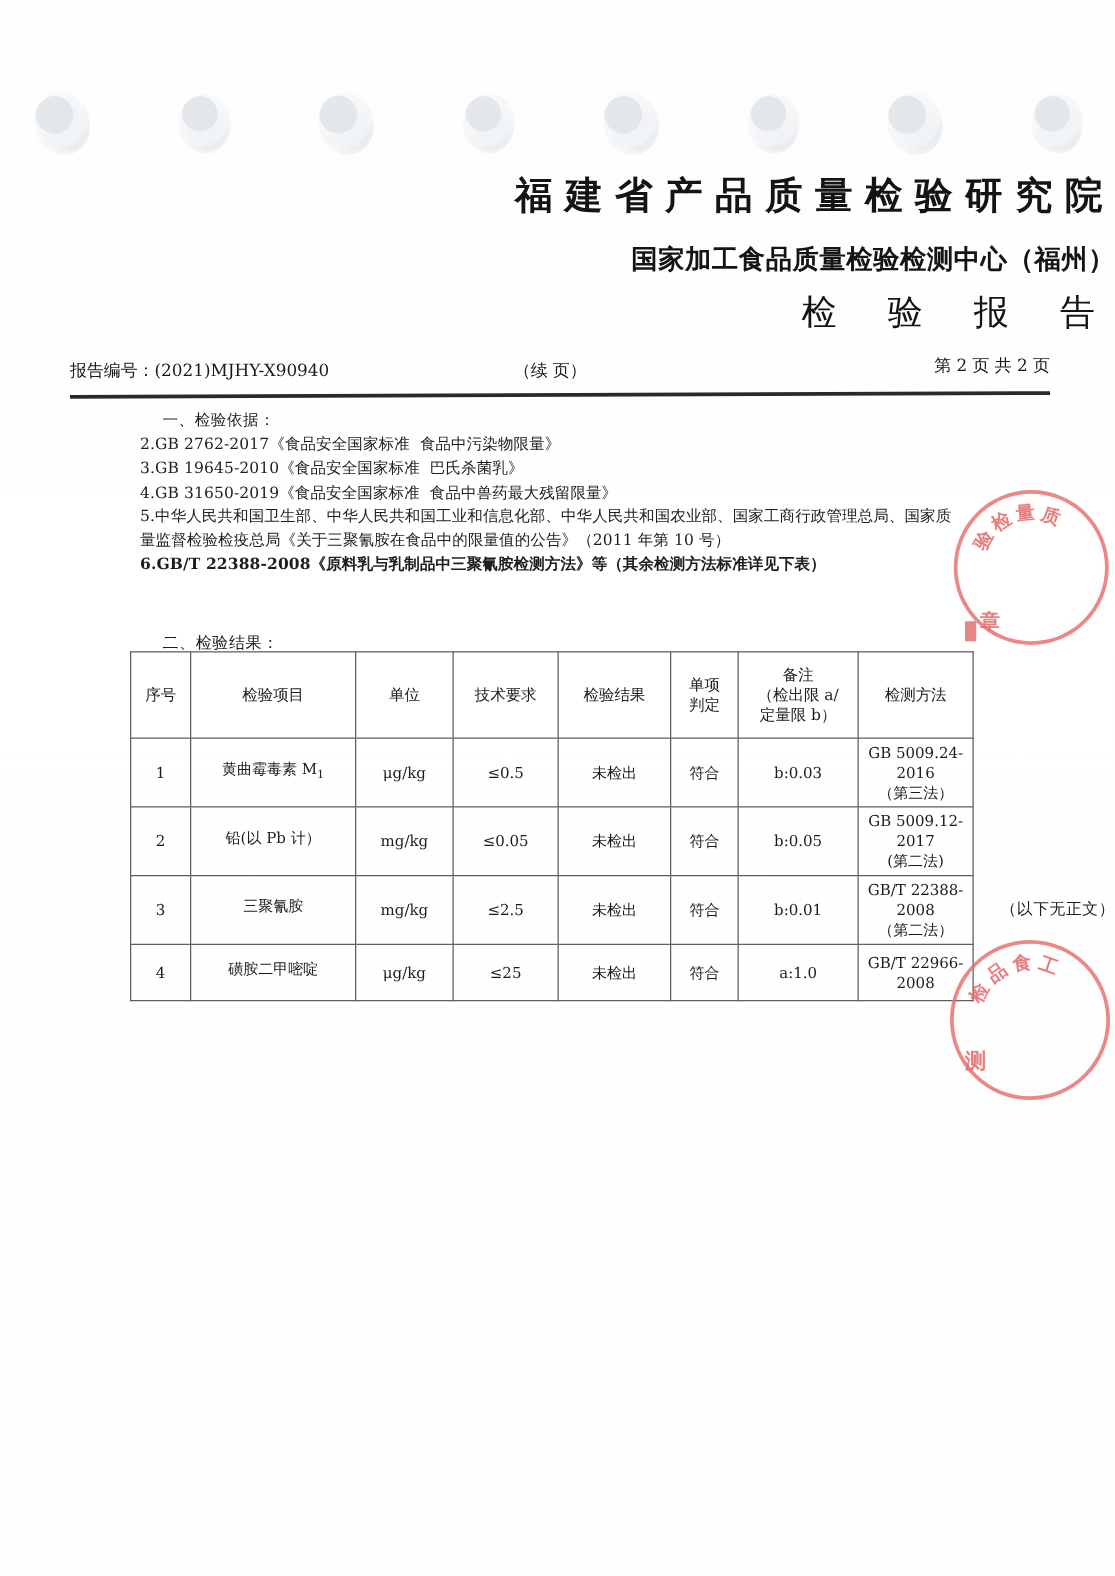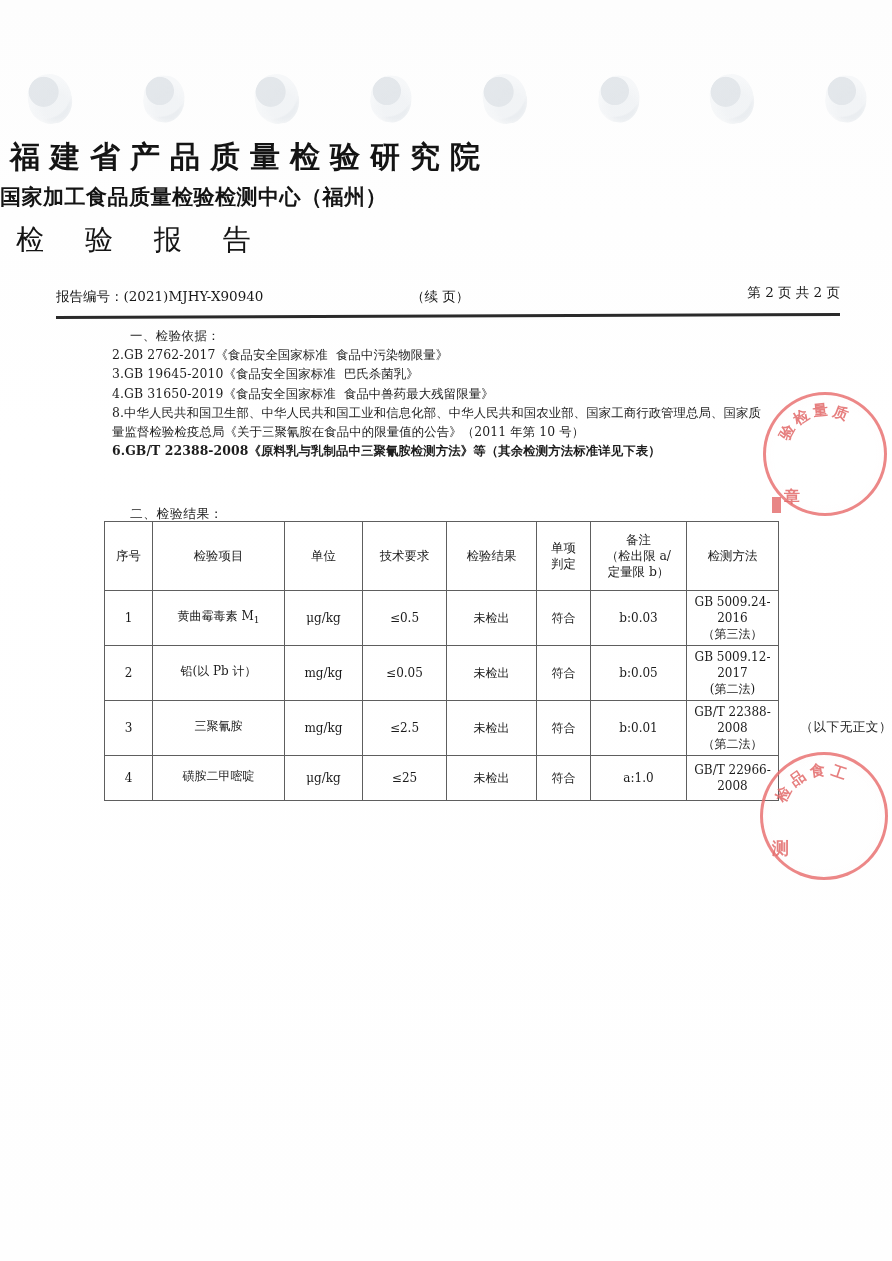--- a/index.html
+++ b/index.html
@@ -48,38 +48,38 @@
     transform: rotate(-8deg);
   }
   .watermark-mark:nth-child(even) { transform: rotate(6deg) scale(0.94); }
 
   
   #doc-header {
     position: absolute;
     top: 138px;
     left: 0;
     width: 892px;
-    text-align: left;
+    text-align: right;
   }
   #title-institute {
     font-family: "DejaVu Serif", "Liberation Serif", serif;
     font-size: 30px;
     font-weight: 700;
     letter-spacing: 10px;
     color: #141414;
     line-height: 1.25;
     padding-left: 10px;
   }
   #title-center {
     font-family: "DejaVu Serif", "Liberation Serif", serif;
     font-size: 21px;
     font-weight: 700;
     letter-spacing: 0.5px;
     color: #141414;
-    margin-top: 7px;
+    margin-top: 17px;
   }
   #title-report {
     font-family: "DejaVu Serif", "Liberation Serif", serif;
     font-size: 28px;
     font-weight: 400;
     letter-spacing: 16px;
     color: #141414;
     margin-top: 10px;
     padding-left: 16px;
   }
@@ -312,21 +312,21 @@
     <span id="continued-label">（续 页）</span>
     <span id="page-count">第 2 页  共 2 页</span>
   </div>
   <div id="header-rule"></div>
 
   <div id="basis-block">
     <div class="section-heading">一、检验依据：</div>
     <div class="basis-line">2.GB 2762-2017《食品安全国家标准  食品中污染物限量》</div>
     <div class="basis-line">3.GB 19645-2010《食品安全国家标准  巴氏杀菌乳》</div>
     <div class="basis-line">4.GB 31650-2019《食品安全国家标准  食品中兽药最大残留限量》</div>
-    <div class="basis-line">8.中华人民共和国卫生部、中华人民共和国工业和信息化部、中华人民共和国农业部、国家工商行政管理总局、国家质量监督检验检疫总局《关于三聚氰胺在食品中的限量值的公告》（2011 年第 10 号）</div>
+    <div class="basis-line">5.中华人民共和国卫生部、中华人民共和国工业和信息化部、中华人民共和国农业部、国家工商行政管理总局、国家质量监督检验检疫总局《关于三聚氰胺在食品中的限量值的公告》（2011 年第 10 号）</div>
     <div class="basis-line bold-line">6.GB/T 22388-2008《原料乳与乳制品中三聚氰胺检测方法》等（其余检测方法标准详见下表）</div>
   </div>
 
   <div id="results-heading">二、检验结果：</div>
 
   <table id="results-table">
     <colgroup>
       <col class="col-no">
         <col class="col-item">
         <col class="col-unit">

